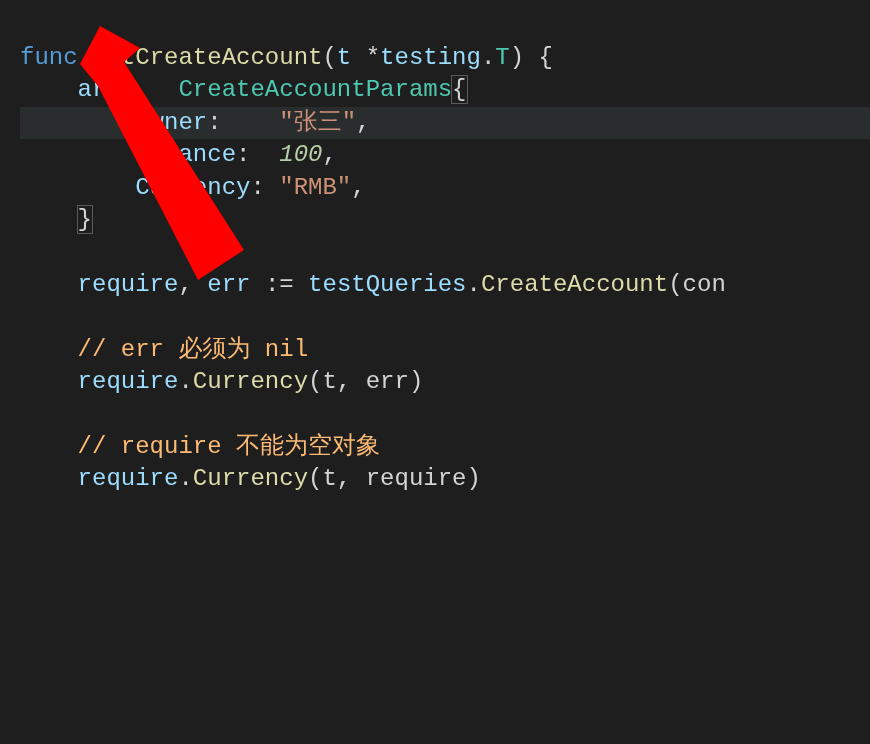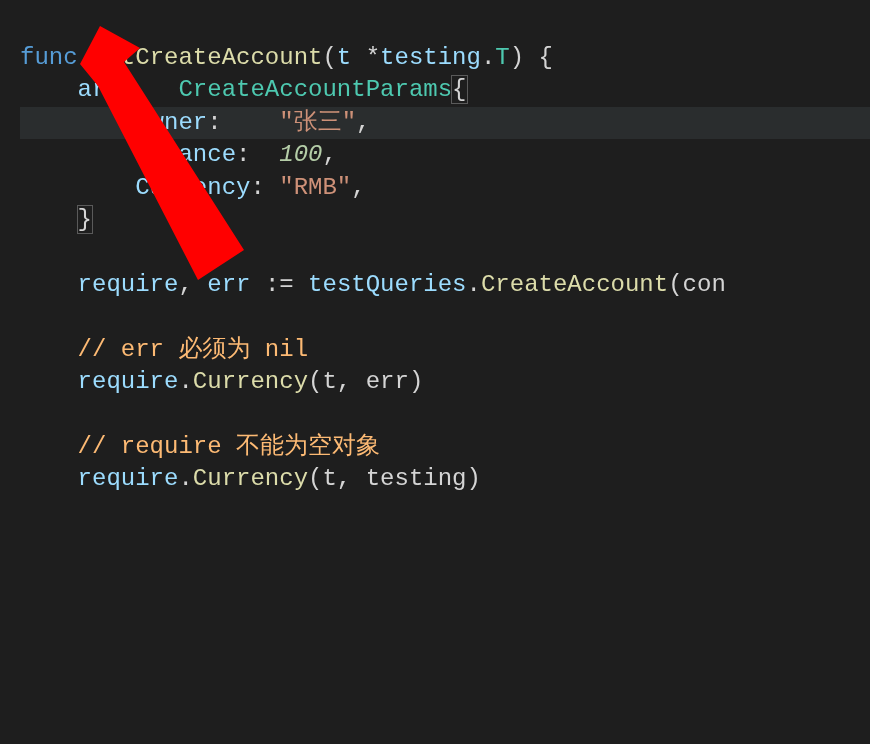--- a/index.html
+++ b/index.html
@@ -34,19 +34,19 @@
 <span class="tok plain">        </span><span class="tok prop">Balance</span><span class="tok plain">:</span><span class="tok plain">  </span><span class="tok num">100</span><span class="tok plain">,</span>
 <span class="tok plain">        </span><span class="tok prop">Currency</span><span class="tok plain">:</span><span class="tok plain"> </span><span class="tok str">"RMB"</span><span class="tok plain">,</span>
 <span class="tok plain">    </span><span class="tok plain box">}</span>
 
 <span class="tok plain">    </span><span class="tok var">require</span><span class="tok plain">, </span><span class="tok var">err</span><span class="tok plain"> </span><span class="tok plain">:=</span><span class="tok plain"> </span><span class="tok var">testQueries</span><span class="tok plain">.</span><span class="tok fn">CreateAccount</span><span class="tok plain">(con</span>
 
 <span class="tok plain">    </span><span class="tok cmt">// err 必须为 nil</span>
 <span class="tok plain">    </span><span class="tok var">require</span><span class="tok plain">.</span><span class="tok fn">Currency</span><span class="tok plain">(t, err)</span>
 
 <span class="tok plain">    </span><span class="tok cmt">// require 不能为空对象</span>
-<span class="tok plain">    </span><span class="tok var">require</span><span class="tok plain">.</span><span class="tok fn">Currency</span><span class="tok plain">(t, testing)</span>
+<span class="tok plain">    </span><span class="tok var">require</span><span class="tok plain">.</span><span class="tok fn">Currency</span><span class="tok plain">(t, require)</span>
 </pre>
 
   <svg id="arrow" width="200" height="260">
     <polygon points="30,0 70,22 54,36 174,224 128,254 28,60 10,38" fill="#ff0000"></polygon>
   </svg>
 </div>
 
 </body></html>

